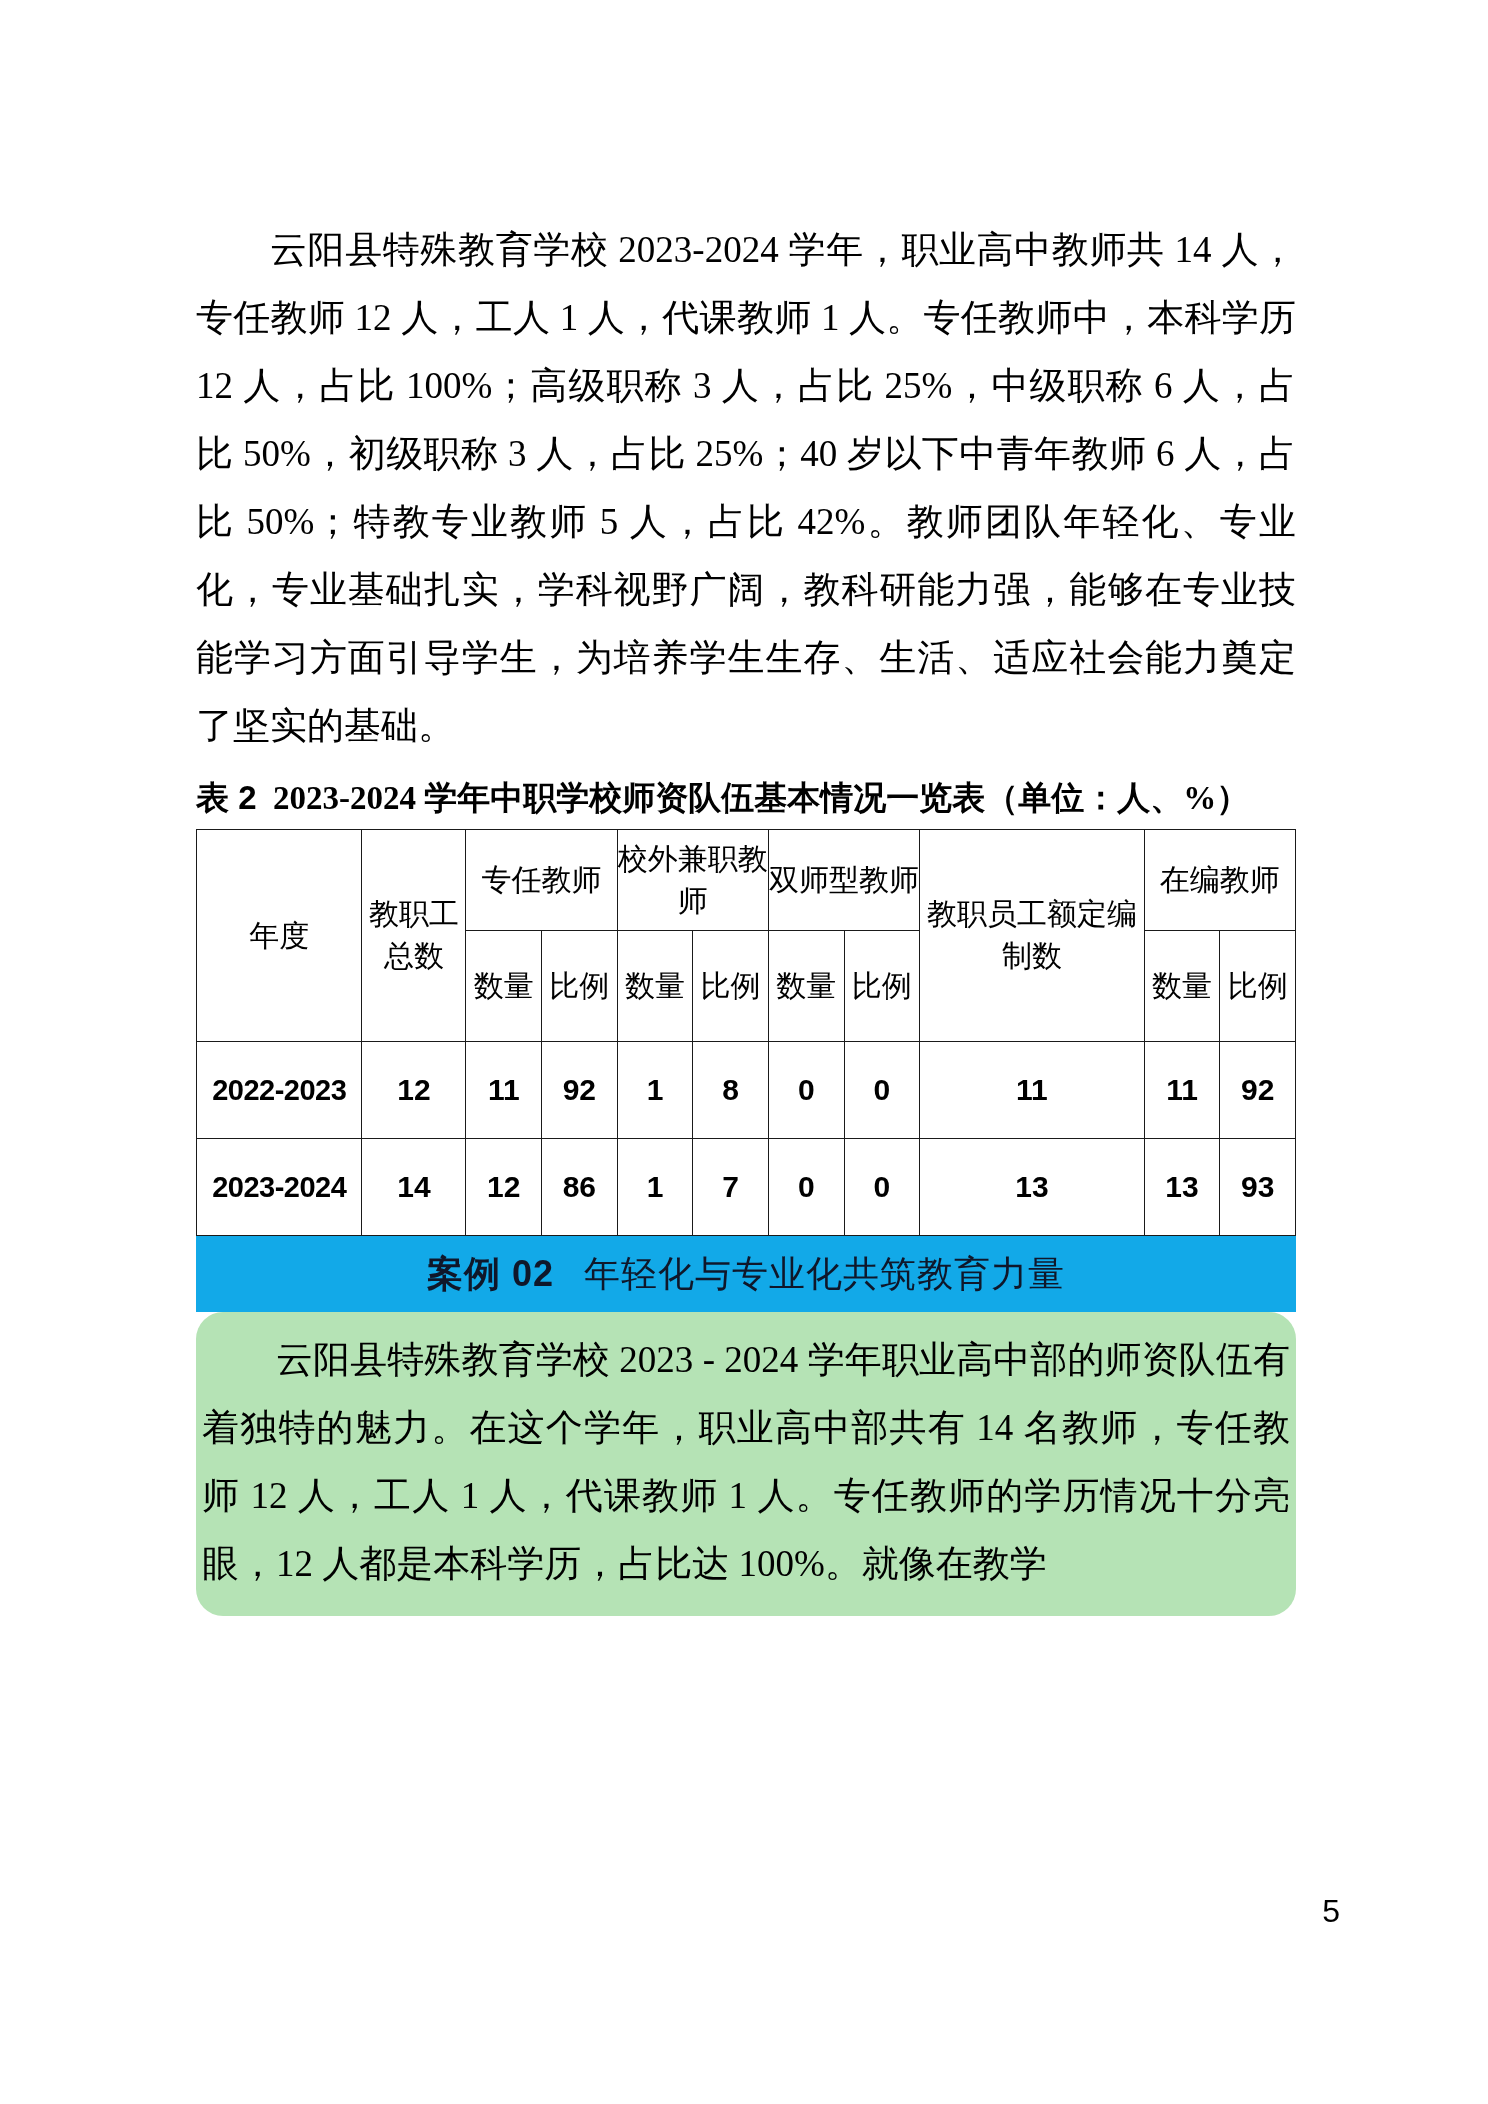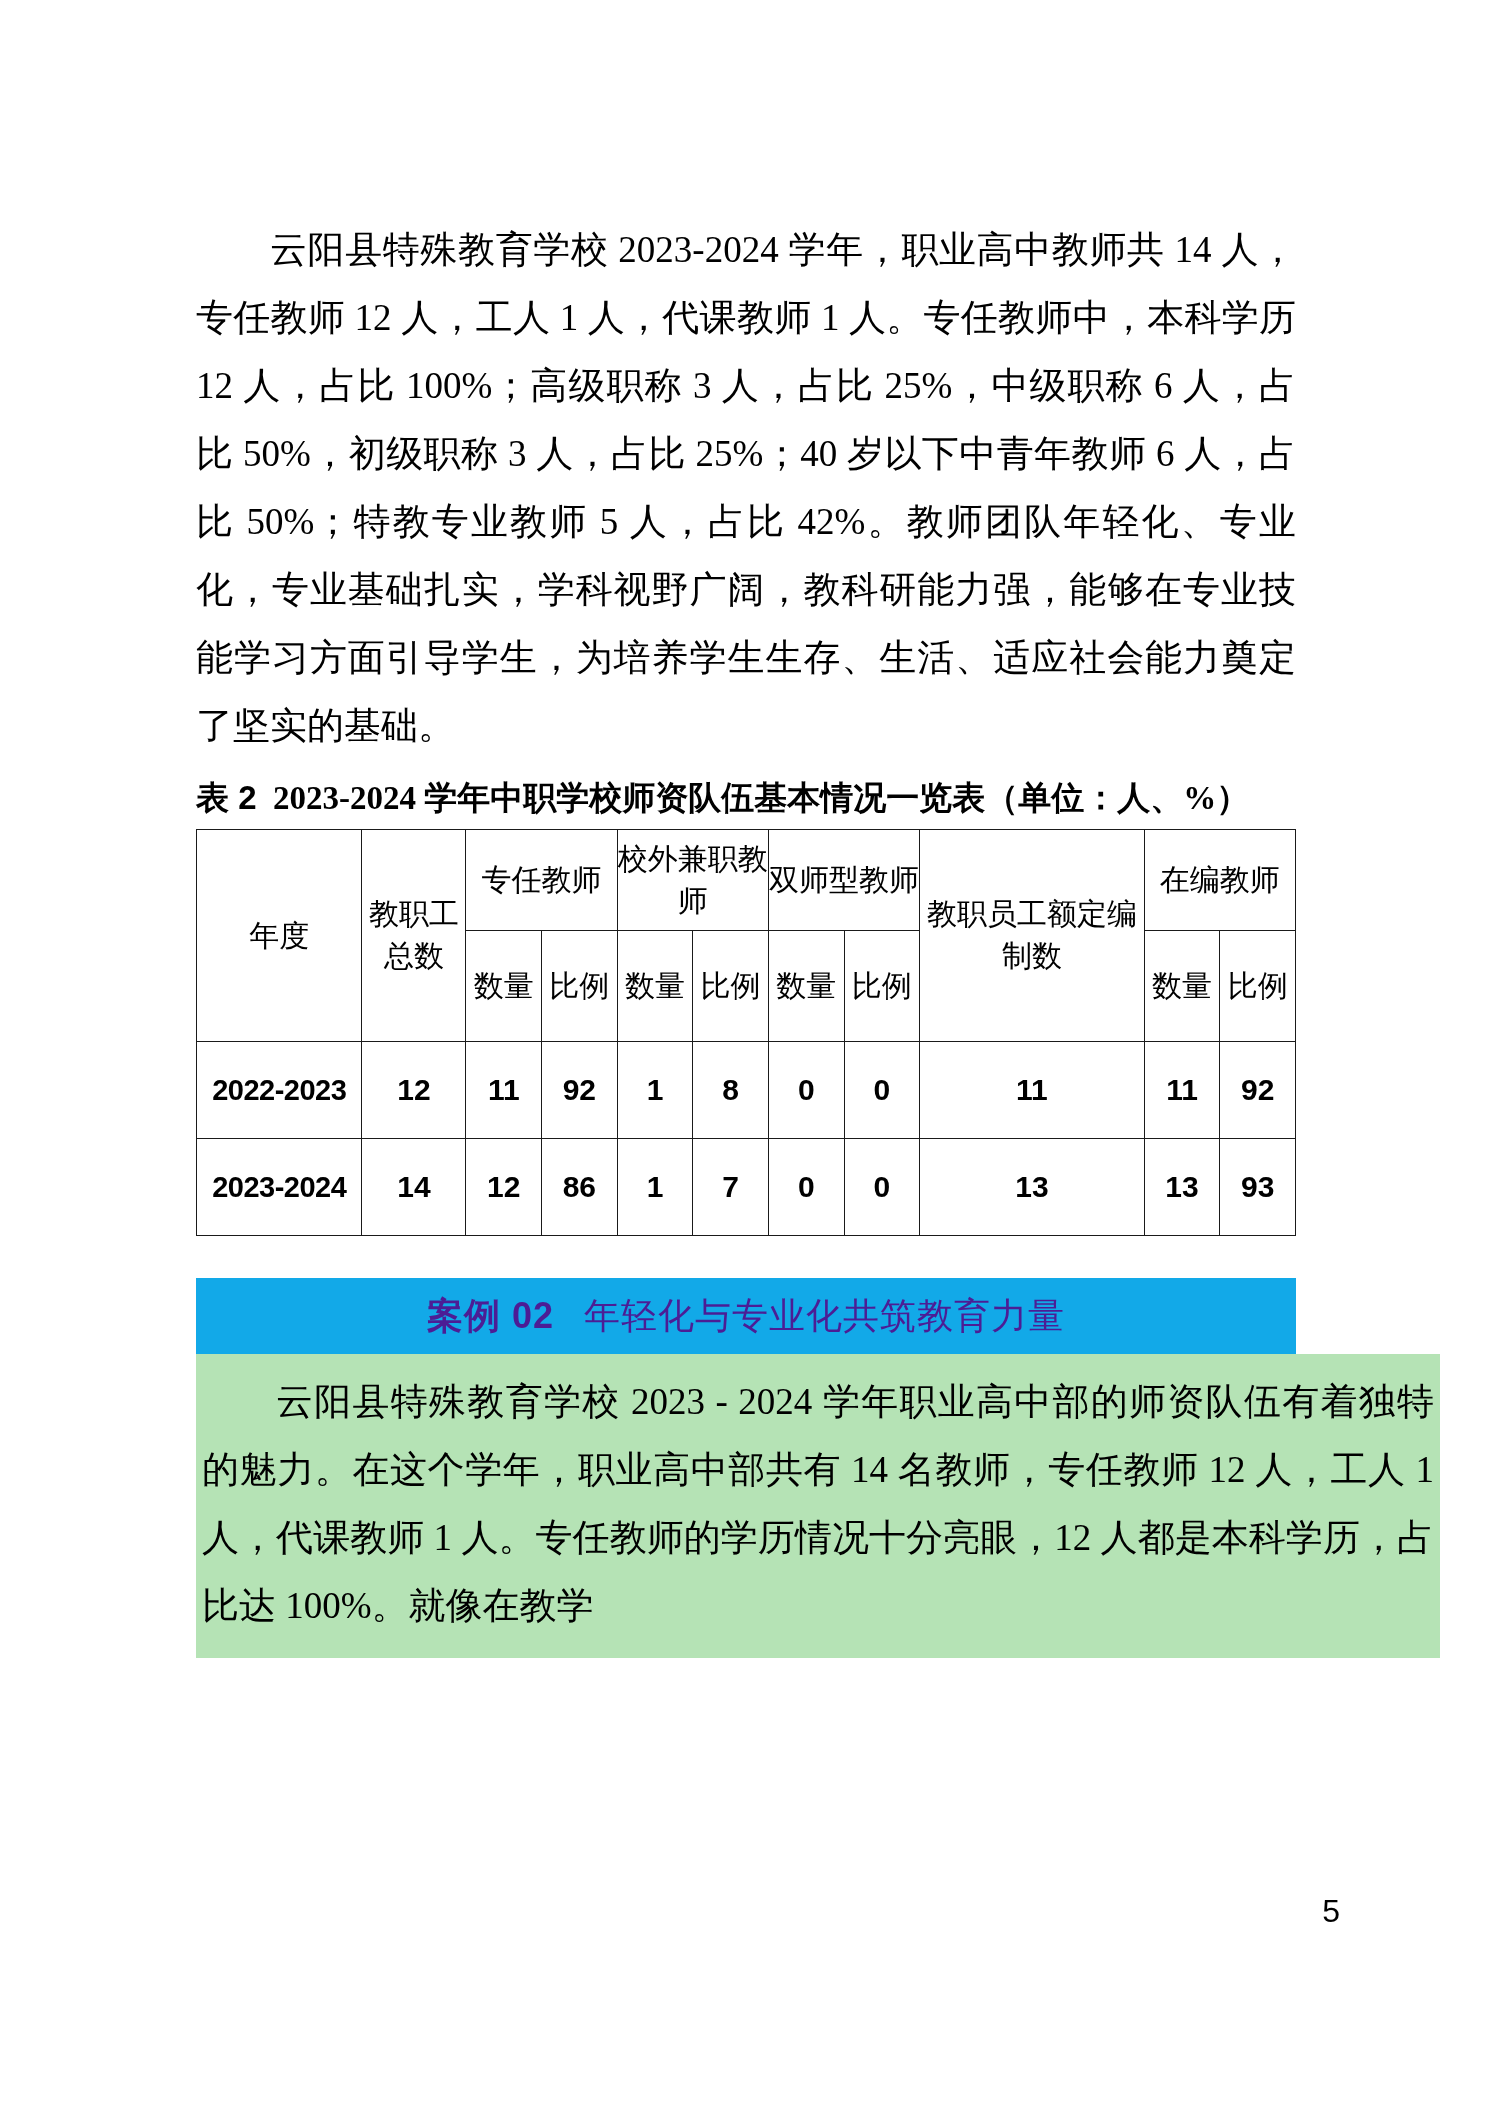--- a/index.html
+++ b/index.html
@@ -102,40 +102,40 @@
   table.stat td.year {
     font-size: 29px;
     letter-spacing: -0.5px;
   }
   .vtext {
     display: inline-block;
     line-height: 42px;
   }
 
   .case-banner {
-    margin-top: 42px;
     width: 1100px;
     background: #12a9e8;
     height: 76px;
     line-height: 76px;
     text-align: center;
     font-size: 36px;
-    color: #4c1d95;
+    color: #0f172a;
     letter-spacing: 1px;
   }
   .case-banner .cnum {
     font-family: "Liberation Sans", sans-serif;
     font-weight: 700;
   }
 
   .case-body {
-    width: 1244px;
+    width: 1100px;
     background: #b5e3b5;
     padding: 14px 0 18px 0;
     box-sizing: border-box;
+    border-radius: 27px;
   }
   .case-body p {
     margin: 0;
     font-size: 37px;
     line-height: 68px;
     text-align: justify;
     text-justify: inter-ideograph;
     text-indent: 2em;
     padding: 0 6px;
   }

